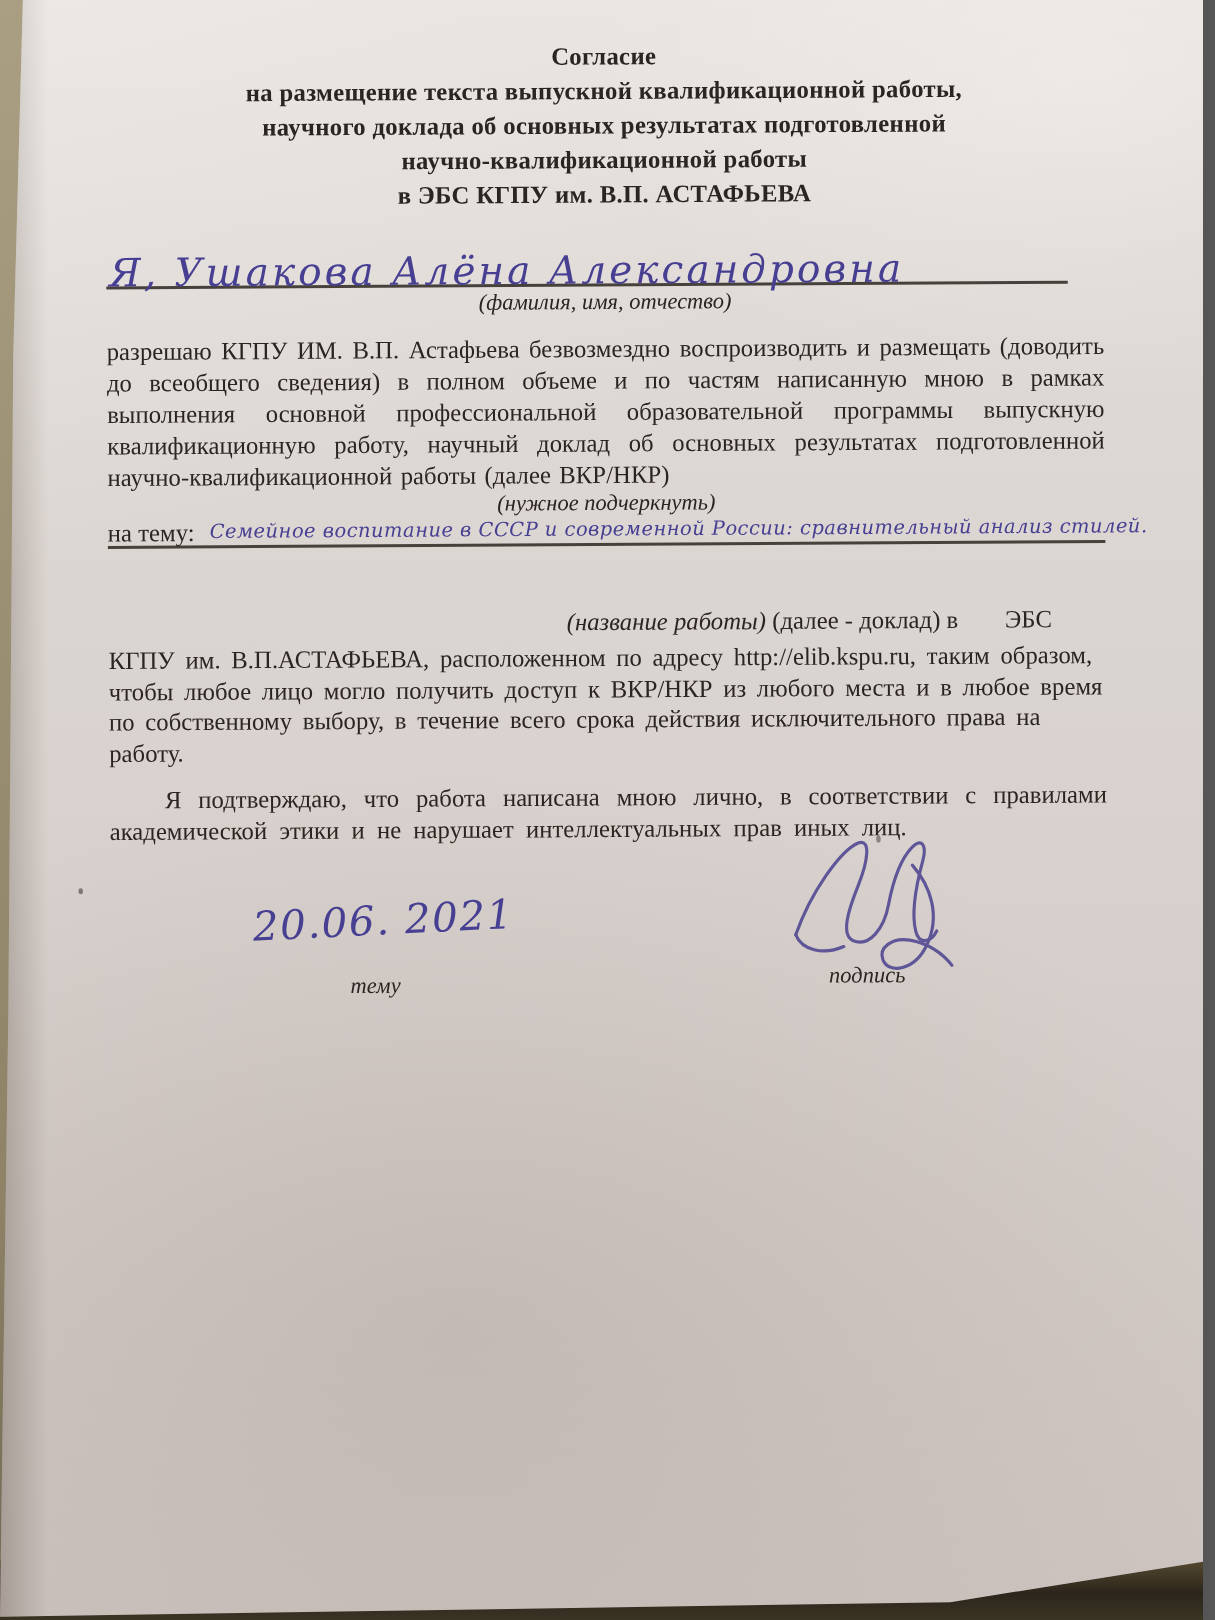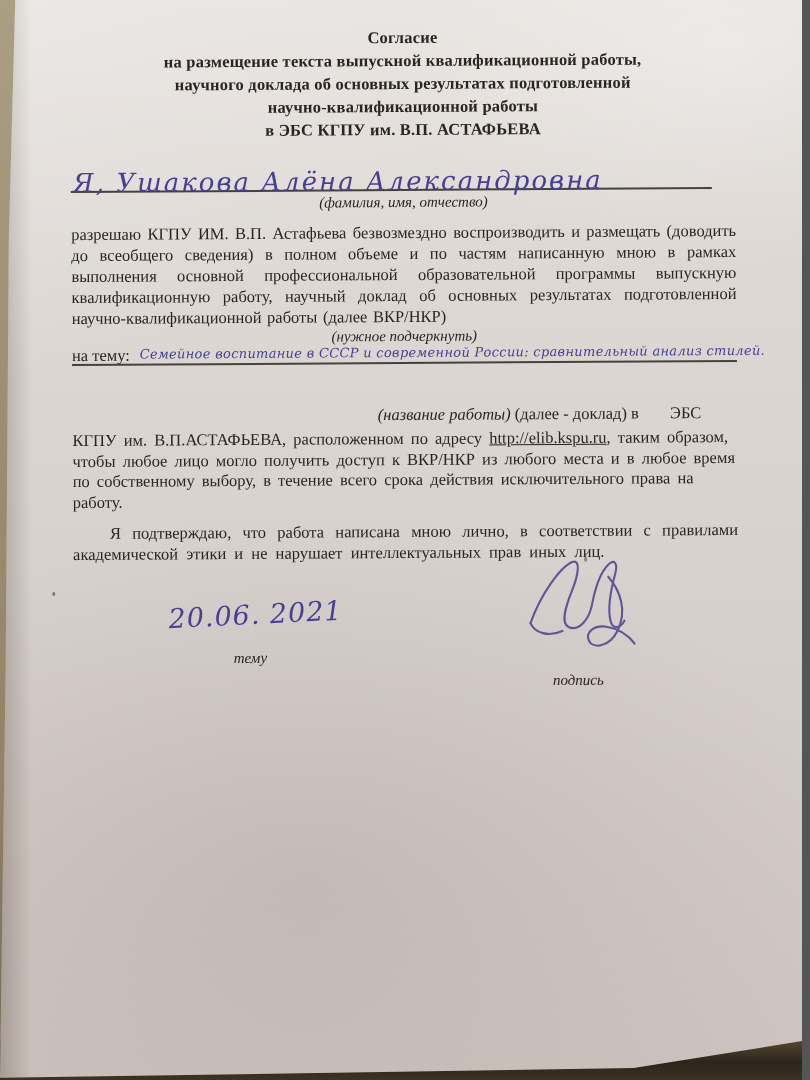--- a/index.html
+++ b/index.html
@@ -35,26 +35,26 @@
   .para{font-size:16.5px;margin:0;}
   .p1{margin-top:11px;line-height:21px;text-align:justify;word-spacing:1.5px;}
   .note-caption{margin-top:0;}
   .topic-row{margin-top:1px;border-bottom:2px solid #47413c;height:16px;line-height:16px;white-space:nowrap;overflow:visible;}
   .topic-label{font-size:16.5px;margin-top:12px;}
   .hand-topic{font-size:13px;letter-spacing:0.3px;position:relative;top:-2px;margin-left:6px;}
   .workname{margin:42px 36px 0 0;text-align:right;font-size:16.5px;line-height:17px;}
   .workname .cap{font-style:italic;}
   .workname .ebs{margin-left:27px;}
   .p2{margin-top:6px;line-height:20.5px;text-align:left;word-spacing:3px;}
-  .p2 .link{text-decoration:underline;}
+  .p2 .link{}
   .p3{margin-top:10px;line-height:21px;text-align:justify;text-indent:37px;word-spacing:4px;}
   .hand-date{position:absolute;left:168px;top:598px;font-size:27px;letter-spacing:1px;transform:rotate(-2.5deg);white-space:nowrap;}
   .date-caption{position:absolute;left:233px;top:648px;}
   .sig-svg{position:absolute;left:520px;top:552px;}
-  .sig-caption{position:absolute;left:552px;top:672px;}
+  .sig-caption{position:absolute;left:552px;top:643px;}
   .speck-a{position:absolute;left:52px;top:590px;width:3px;height:4px;border-radius:50%;background:#5a5350;opacity:.7;}
   .speck-b{position:absolute;left:584px;top:558px;width:3px;height:5px;border-radius:50%;background:#55504e;opacity:.6;}
 </style>
 </head>
 <body>
 
 <div class="photo">
   <div class="table-edge"></div>
 
   <div class="paper">

